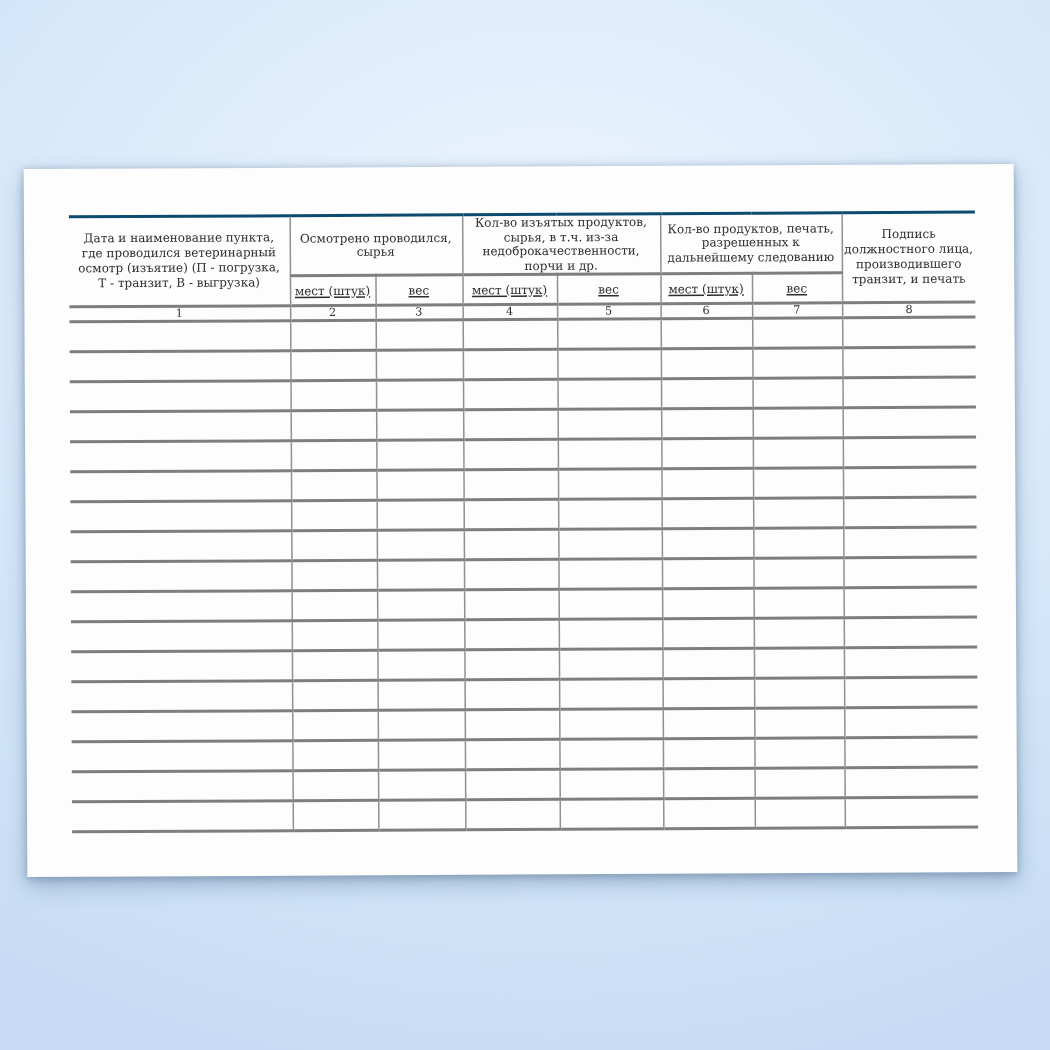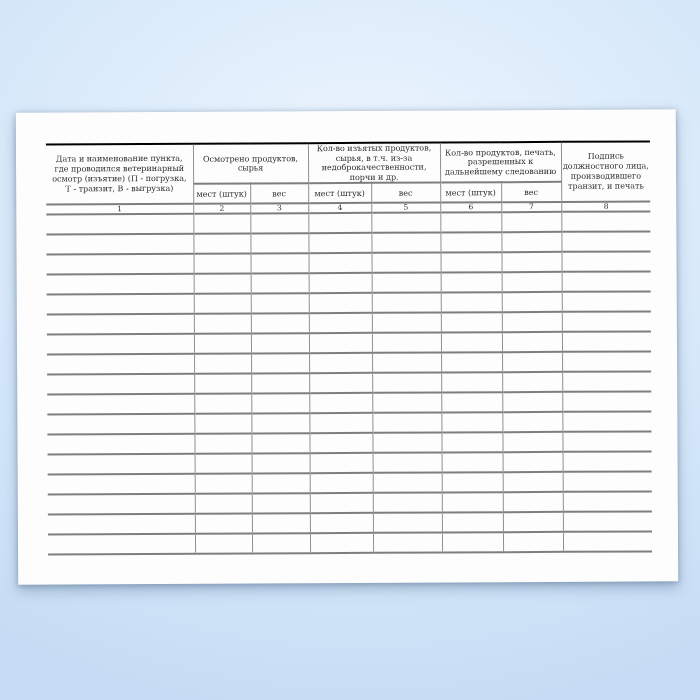--- a/index.html
+++ b/index.html
@@ -43,36 +43,37 @@
     text-align: center;
     vertical-align: middle;
     font-weight: normal;
     border-left: 1px solid #909090;
     border-right: 1px solid #909090;
     border-bottom: 2px solid #7e7e7e;
     overflow: hidden;
   }
   .form tr > *:first-child { border-left: none; }
   .form tr > *:last-child  { border-right: none; }
-  .form thead tr:first-child > * { border-top: 2px solid #000000; }
+  .form thead tr:first-child > * { border-top: 2px solid #0c4a6e; }
 
   .row-group th {
     height: 38px;
     font-size: 8px;
     line-height: 9.5px;
     white-space: pre-line;
   }
   .row-group th.span2 {
     line-height: 10px;
     margin-top: 46px;
   }
   .row-sub th {
     height: 18px;
     font-size: 8px;
     line-height: 9px;
+    text-decoration: underline;
   }
   .row-num td {
     height: 8px;
     font-size: 7.5px;
     line-height: 8px;
   }
   tbody.body-rows td {
     height: 18px;
   }
 </style>
@@ -91,21 +92,21 @@
         <col style="width:61px">
         <col style="width:60px">
         <col style="width:89px">
       </colgroup>
       <thead>
         <tr class="row-group">
           <th rowspan="2" class="span2">Дата и наименование пункта,
 где проводился ветеринарный
 осмотр (изъятие) (П - погрузка,
 Т - транзит, В - выгрузка)</th>
-          <th colspan="2">Осмотрено продуктов,
+          <th colspan="2">Осмотрено проводился,
 сырья</th>
           <th colspan="2">Кол-во изъятых продуктов,
 сырья, в т.ч. из-за
 недоброкачественности,
 порчи и др.</th>
           <th colspan="2">Кол-во продуктов, печать,
 разрешенных к
 дальнейшему следованию</th>
           <th rowspan="2" class="span2">Подпись
 должностного лица,

